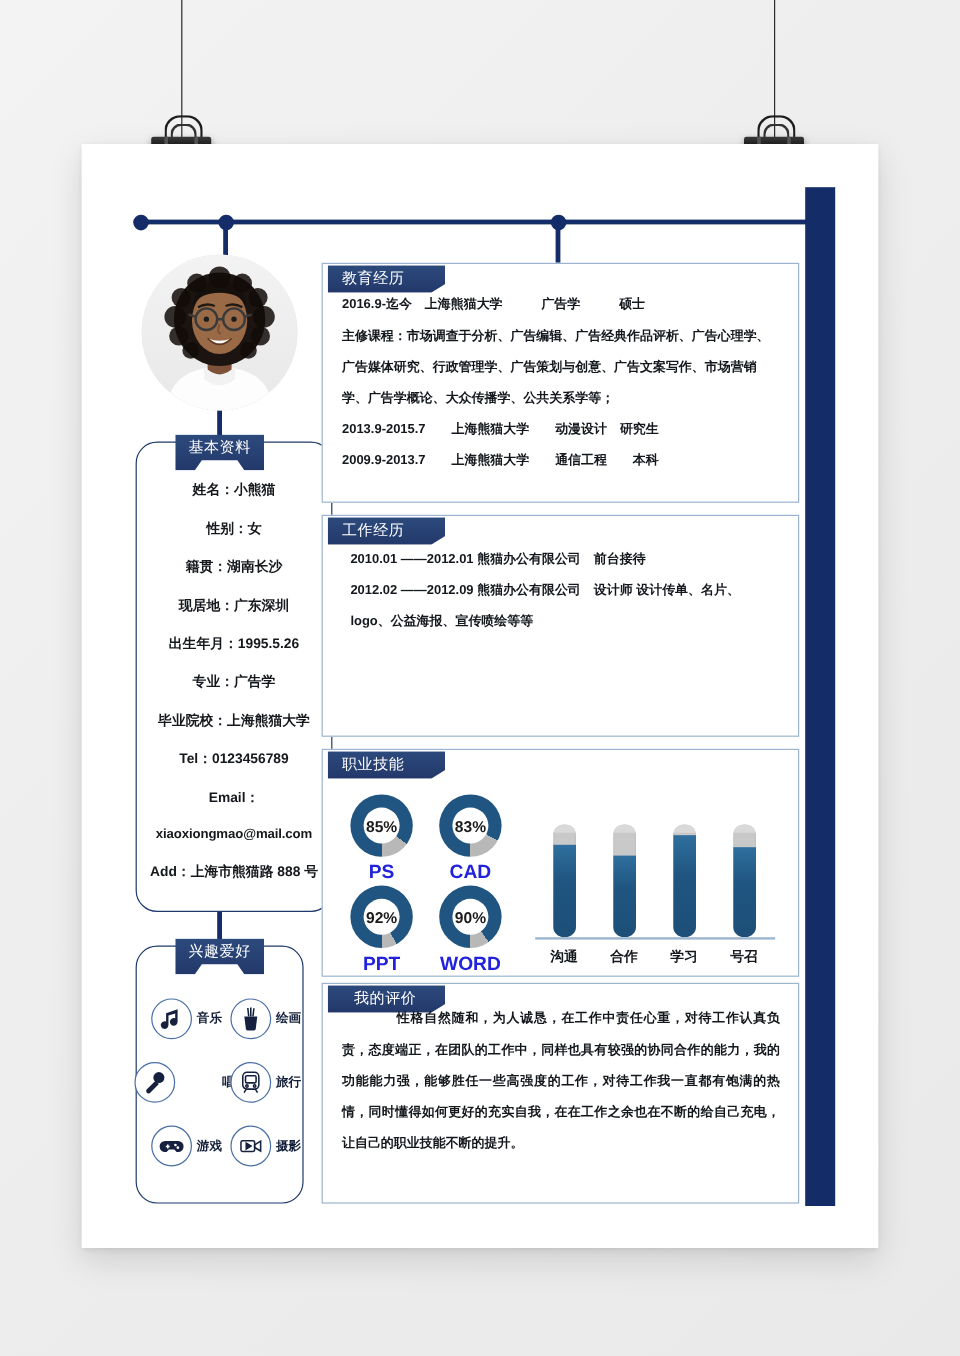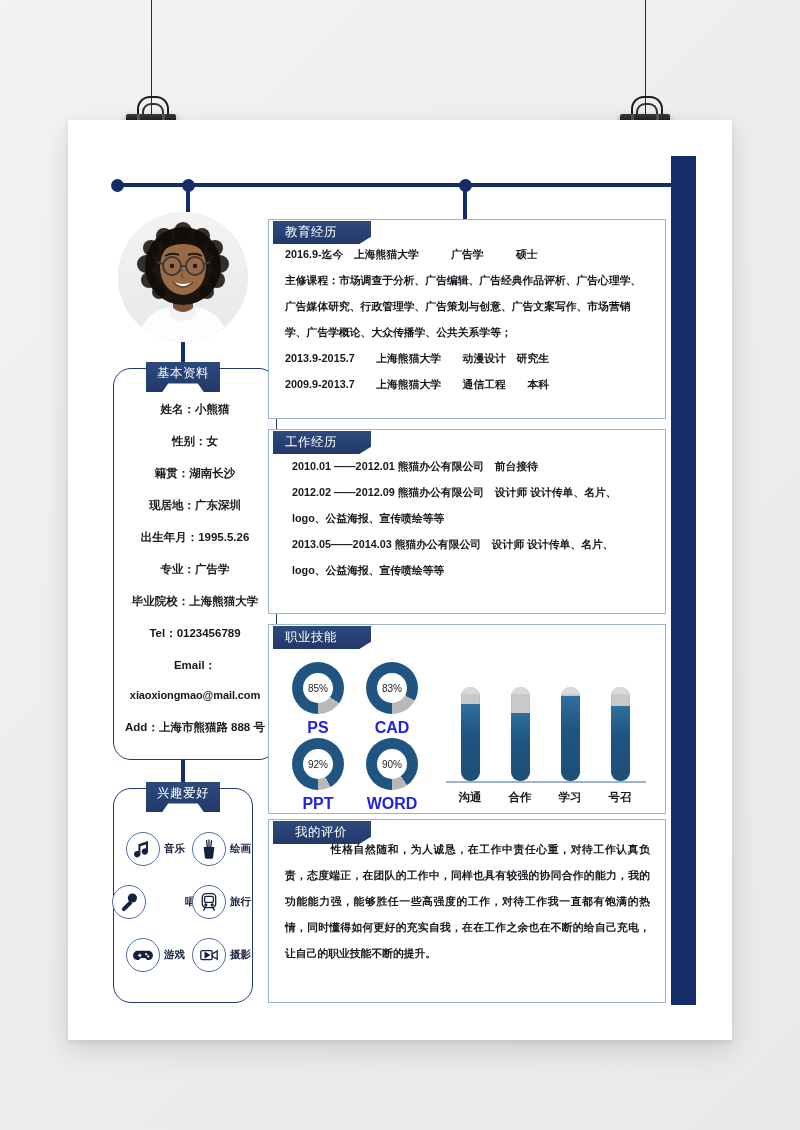--- a/index.html
+++ b/index.html
@@ -59,21 +59,21 @@
     display:flex;align-items:center;justify-content:center;background:#fff;}
   .hobby .lb{font-size:10.5px;color:#14203a;font-weight:bold;margin-left:4px;}
 
   
   .rowtext{font-size:10.8px;color:#14181d;font-weight:bold;line-height:26px;white-space:nowrap;}
   .rowtext.wrap{white-space:normal;}
 
   
   .donut{position:absolute;width:52px;height:52px;border-radius:50%;}
   .donut .hole{position:absolute;left:11px;top:11px;width:30px;height:30px;border-radius:50%;background:#fff;
-    display:flex;align-items:center;justify-content:center;font-size:10px;font-weight:normal;color:#1b1b1b;}
+    display:flex;align-items:center;justify-content:center;font-size:13px;font-weight:bold;color:#1b1b1b;}
   .dlabel{position:absolute;width:52px;text-align:center;font-size:16px;font-weight:bold;color:#2222dd;}
 
   
   .tube{position:absolute;width:19px;border-radius:9px 9px 9px 9px;background:#c9c9c9;overflow:hidden;
     box-shadow:0 0 0 1px rgba(0,0,0,.04) inset;}
   .tube .fill{position:absolute;left:0;right:0;bottom:0;
     background:linear-gradient(180deg,#2f6f9e 0%,#1f5580 40%,#1d4f78 100%);}
   .tube .cap{position:absolute;left:0;right:0;top:0;height:7px;background:#d9d9d9;border-radius:9px 9px 0 0;}
   .blabel{position:absolute;width:52px;text-align:center;font-size:11.5px;font-weight:bold;color:#14181d;}
   .baseline{position:absolute;height:1.6px;background:#9db6cf;}
@@ -259,21 +259,20 @@
   <div class="pill" style="left:273px;top:221px;">教育经历</div>
   <div class="rowtext" style="position:absolute;left:285px;top:241px;">2016.9-迄今　上海熊猫大学　　　广告学　　　硕士</div>
   <div class="rowtext wrap" style="position:absolute;left:285px;top:267px;width:362px;">主修课程：市场调查于分析、广告编辑、广告经典作品评析、广告心理学、广告媒体研究、行政管理学、广告策划与创意、广告文案写作、市场营销学、广告学概论、大众传播学、公共关系学等；</div>
   <div class="rowtext" style="position:absolute;left:285px;top:345px;">2013.9-2015.7　　上海熊猫大学　　动漫设计　研究生</div>
   <div class="rowtext" style="position:absolute;left:285px;top:371px;">2009.9-2013.7　　上海熊猫大学　　通信工程　　本科</div>
 
   <div class="card" style="left:268px;top:429px;width:398px;height:185px;"></div>
   <div class="pill" style="left:273px;top:431px;">工作经历</div>
   <div class="rowtext" style="position:absolute;left:292px;top:453px;">2010.01 ——2012.01 熊猫办公有限公司　前台接待</div>
   <div class="rowtext wrap" style="position:absolute;left:292px;top:479px;width:355px;">2012.02 ——2012.09 熊猫办公有限公司　设计师 设计传单、名片、logo、公益海报、宣传喷绘等等</div>
-  <div class="rowtext wrap" style="position:absolute;left:292px;top:531px;width:355px;">2013.05——2014.03 熊猫办公有限公司　设计师 设计传单、名片、logo、公益海报、宣传喷绘等等</div>
 
   <div class="card" style="left:268px;top:624px;width:398px;height:190px;"></div>
   <div class="pill" style="left:273px;top:626px;">职业技能</div>
 
   <div class="donut" style="left: 292px; top: 662px; background: conic-gradient(from 180deg, rgb(31, 85, 128) 0deg, rgb(31, 85, 128) 306deg, rgb(184, 184, 184) 306deg, rgb(184, 184, 184) 360deg);">
     <div class="hole">85%</div>
   </div>
   <div class="dlabel" style="left:292px;top:719px;">PS</div>
 
   <div class="donut" style="left: 366px; top: 662px; background: conic-gradient(from 180deg, rgb(31, 85, 128) 0deg, rgb(31, 85, 128) 298.8deg, rgb(184, 184, 184) 298.8deg, rgb(184, 184, 184) 360deg);">

